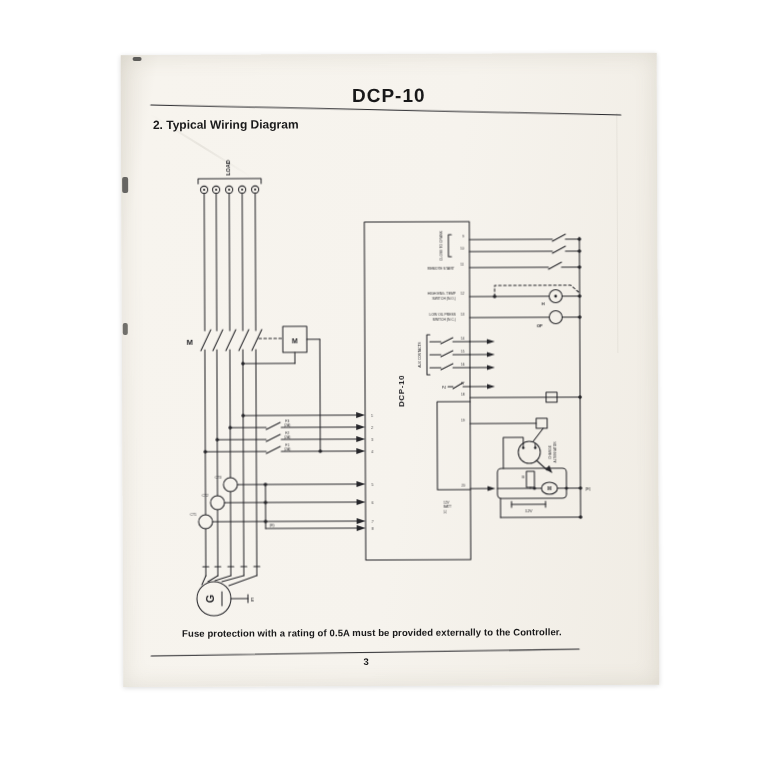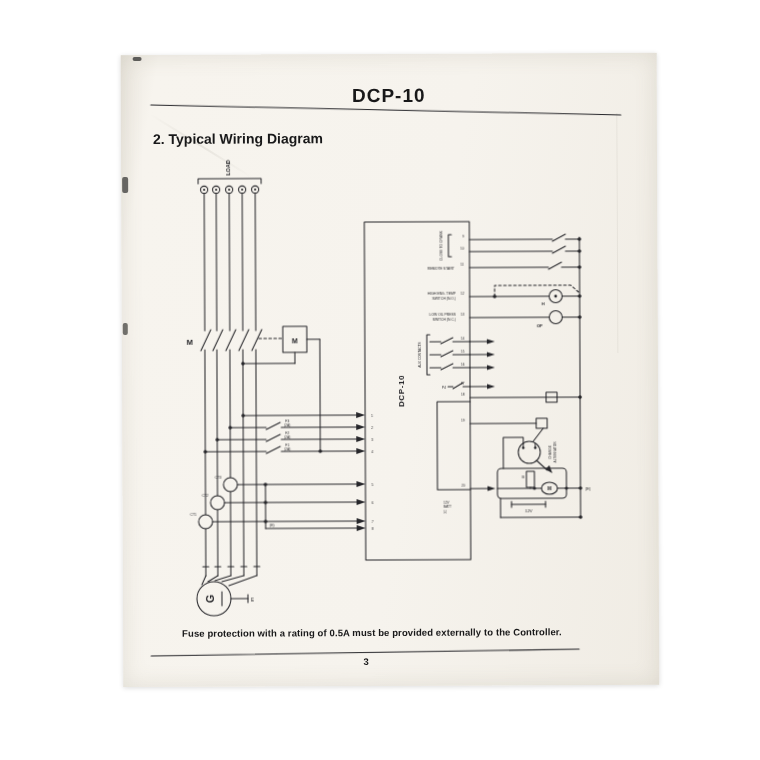--- a/index.html
+++ b/index.html
@@ -7,21 +7,21 @@
   .stage{position:absolute;inset:0;width:760px;height:760px;transform:rotate(-0.25deg);}
   .sheet{
     position:absolute;left:122px;top:54px;width:536px;height:632px;
     background:linear-gradient(100deg,#eae6de 0%,#f7f4ee 6%,#f6f3ed 55%,#f0ece4 100%);
     box-shadow:inset 0 0 22px rgba(120,110,90,.16), 0 1px 5px rgba(0,0,0,.14);
   }
   .artifact{position:absolute;background:#3a3a38;border-radius:2px;}
   .crease{position:absolute;background:linear-gradient(90deg,transparent,rgba(90,85,70,.28),transparent);}
   .txt{position:absolute;white-space:nowrap;color:#181819;}
   .title{left:240px;top:85px;width:300px;text-align:center;font-size:19px;font-weight:bold;letter-spacing:1px;}
-  .section{left:154px;top:117px;font-size:14px;font-weight:bold;margin-top:13px;}
+  .section{left:154px;top:117px;font-size:12px;font-weight:bold;}
   .footer{left:181px;top:627px;font-size:9.5px;font-weight:600;letter-spacing:.1px;}
   .pagenum{left:355px;top:656px;width:20px;text-align:center;font-size:9.5px;font-weight:bold;}
   svg{position:absolute;left:0;top:0;filter:blur(.25px);}
   svg line,svg polyline,svg path,svg rect,svg circle,svg ellipse{stroke:#26262a;fill:none;stroke-width:1.05;stroke-linecap:round;stroke-linejoin:round;}
   svg .dot{fill:#26262a;stroke:none;}
   svg .arrow{fill:#26262a;stroke:none;}
   svg .dash{stroke-dasharray:2.6 2.4;}
   svg text{fill:#1f1f23;stroke:none;font-family:"Liberation Sans",sans-serif;}
 </style>
 </head>

